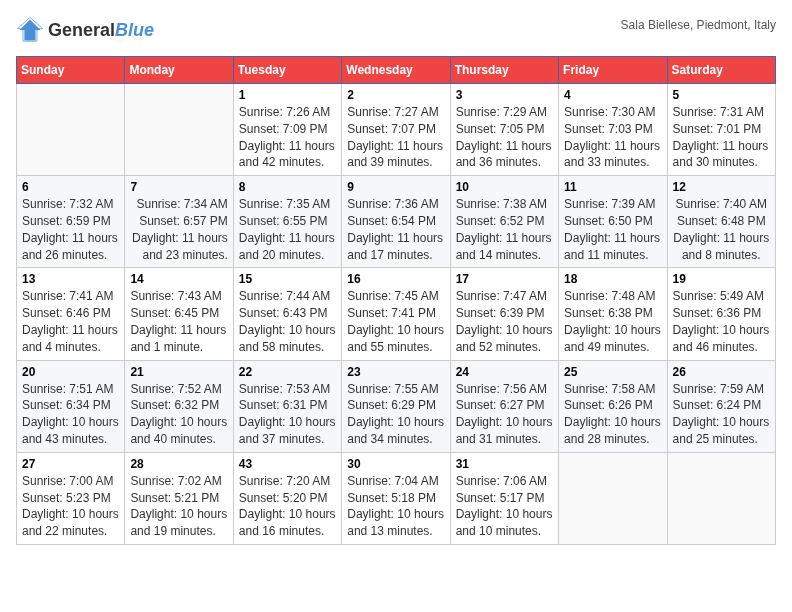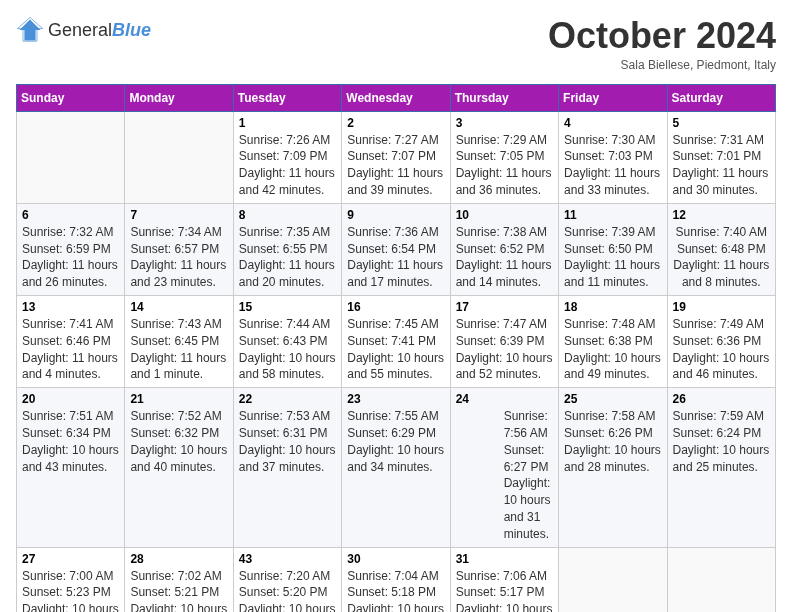--- a/index.html
+++ b/index.html
@@ -16,21 +16,21 @@
       align-items: flex-start;
       margin-bottom: 12px;
     }
     .logo {
       display: flex;
       align-items: center;
       gap: 4px;
     }
     .logo-text-general {
       font-size: 18px;
-      font-weight: normal;
+      font-weight: bold;
       color: #333;
     }
     .logo-text-blue {
       font-size: 18px;
       font-weight: bold;
       color: #4a90d9;
       font-style: italic;
     }
     .logo-icon {
       width: 28px;
@@ -49,21 +49,21 @@
       font-size: 12px;
       color: #555;
       margin-top: 2px;
     }
     table {
       width: 100%;
       border-collapse: collapse;
       font-size: 11px;
     }
     thead tr th {
-      background-color: #a21caf;
+      background-color: #ef4444;
       color: #fff;
       padding: 6px 4px;
       text-align: left;
       font-size: 12px;
       font-weight: bold;
       border: 1px solid #3a6aaa;
     }
     tbody tr td {
       border: 1px solid #ccc;
       vertical-align: top;
@@ -97,21 +97,20 @@
   <div class="logo">
     <svg class="logo-icon" viewBox="0 0 40 40" xmlns="http://www.w3.org/2000/svg">
       <polygon points="20,5 35,20 28,20 28,35 12,35 12,20 5,20" fill="#4a90d9"></polygon>
       <polygon points="20,2 38,18 30,18 30,36 10,36 10,18 2,18" fill="none" stroke="#4a90d9" stroke-width="1"></polygon>
     </svg>
     <div>
       <span class="logo-text-general">General</span><span class="logo-text-blue">Blue</span>
     </div>
   </div>
   <div class="title-block">
-    <div class="month-title">October 2024</div>
     <div class="location-subtitle">Sala Biellese, Piedmont, Italy</div>
   </div>
 </div>
 
 <table>
   <thead>
     <tr>
     <th>Sunday</th>
         <th>Monday</th>
         <th>Tuesday</th>
@@ -158,21 +157,21 @@
       </tr>
       <tr>
         <td>
           <span class="day-num">6</span>
           <div class="day-info" style="white-space: pre-line;">Sunrise: 7:32 AM
 Sunset: 6:59 PM
 Daylight: 11 hours and 26 minutes.</div>
         </td>
         <td>
           <span class="day-num">7</span>
-          <div class="day-info" style="white-space: pre-line;">Sunrise: 7:34 AM
+          <div class="day-info" style="white-space: pre-line; text-align: right;">Sunrise: 7:34 AM
 Sunset: 6:57 PM
 Daylight: 11 hours and 23 minutes.</div>
         </td>
         <td>
           <span class="day-num">8</span>
           <div class="day-info" style="white-space: pre-line;">Sunrise: 7:35 AM
 Sunset: 6:55 PM
 Daylight: 11 hours and 20 minutes.</div>
         </td>
         <td>
@@ -232,21 +231,21 @@
 Daylight: 10 hours and 52 minutes.</div>
         </td>
         <td>
           <span class="day-num">18</span>
           <div class="day-info" style="white-space: pre-line;">Sunrise: 7:48 AM
 Sunset: 6:38 PM
 Daylight: 10 hours and 49 minutes.</div>
         </td>
         <td>
           <span class="day-num">19</span>
-          <div class="day-info" style="white-space: pre-line;">Sunrise: 7:49 AM
+          <div class="day-info" style="white-space: pre-line;">Sunrise: 5:49 AM
 Sunset: 6:36 PM
 Daylight: 10 hours and 46 minutes.</div>
         </td>
       </tr>
       <tr>
         <td>
           <span class="day-num">20</span>
           <div class="day-info" style="white-space: pre-line;">Sunrise: 7:51 AM
 Sunset: 6:34 PM
 Daylight: 10 hours and 43 minutes.</div>
@@ -264,21 +263,21 @@
 Daylight: 10 hours and 37 minutes.</div>
         </td>
         <td>
           <span class="day-num">23</span>
           <div class="day-info" style="white-space: pre-line;">Sunrise: 7:55 AM
 Sunset: 6:29 PM
 Daylight: 10 hours and 34 minutes.</div>
         </td>
         <td>
           <span class="day-num">24</span>
-          <div class="day-info" style="white-space: pre-line; margin-left: 48px;">Sunrise: 7:56 AM
+          <div class="day-info" style="white-space: pre-line;">Sunrise: 7:56 AM
 Sunset: 6:27 PM
 Daylight: 10 hours and 31 minutes.</div>
         </td>
         <td>
           <span class="day-num">25</span>
           <div class="day-info" style="white-space: pre-line;">Sunrise: 7:58 AM
 Sunset: 6:26 PM
 Daylight: 10 hours and 28 minutes.</div>
         </td>
         <td>

